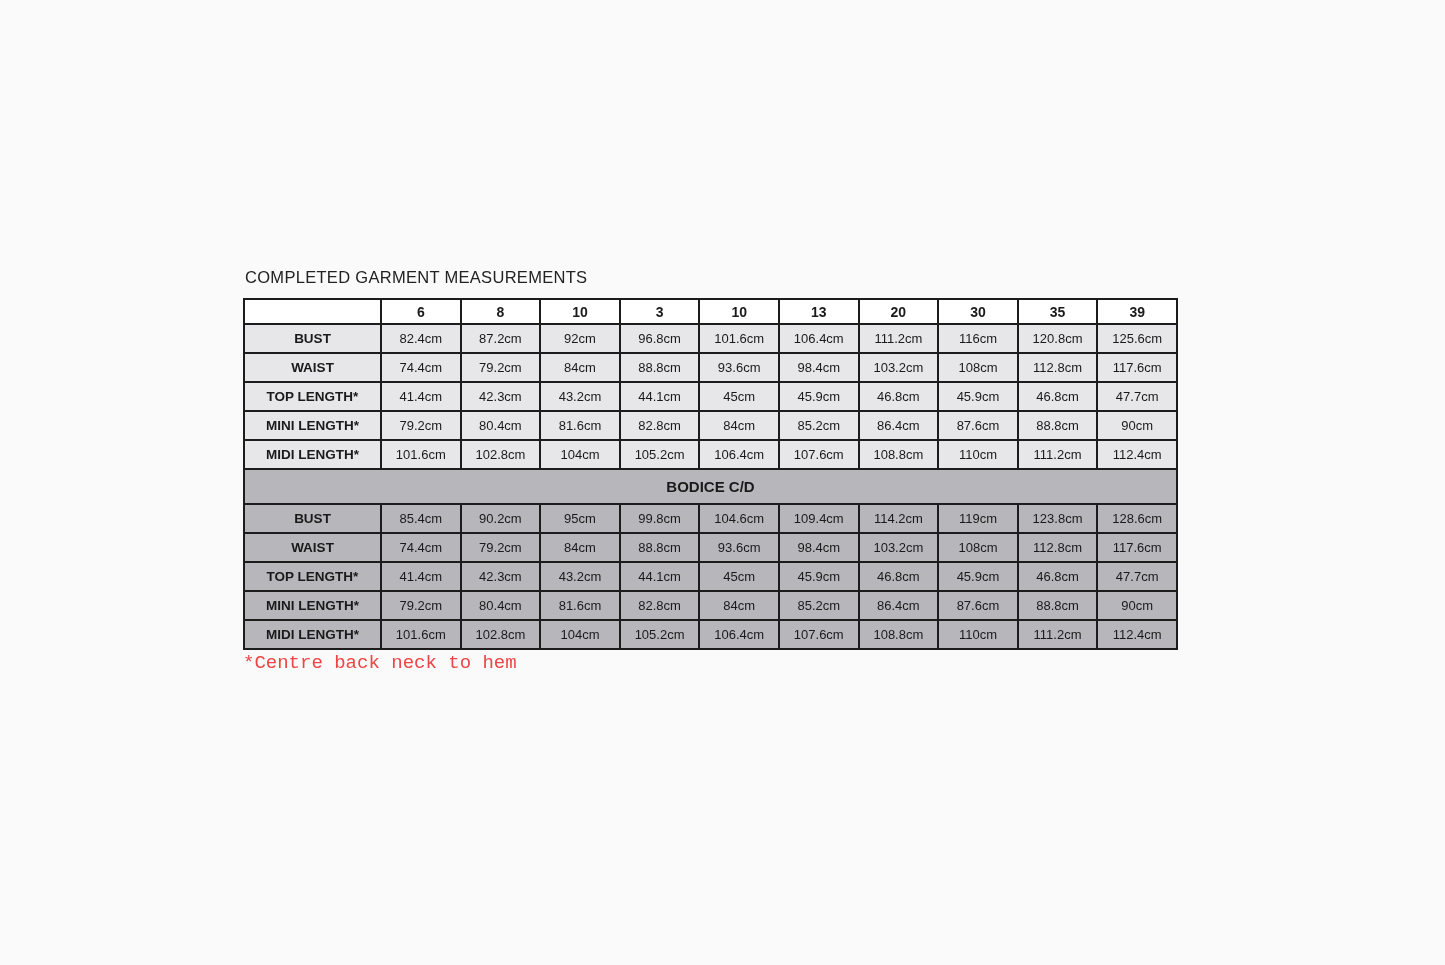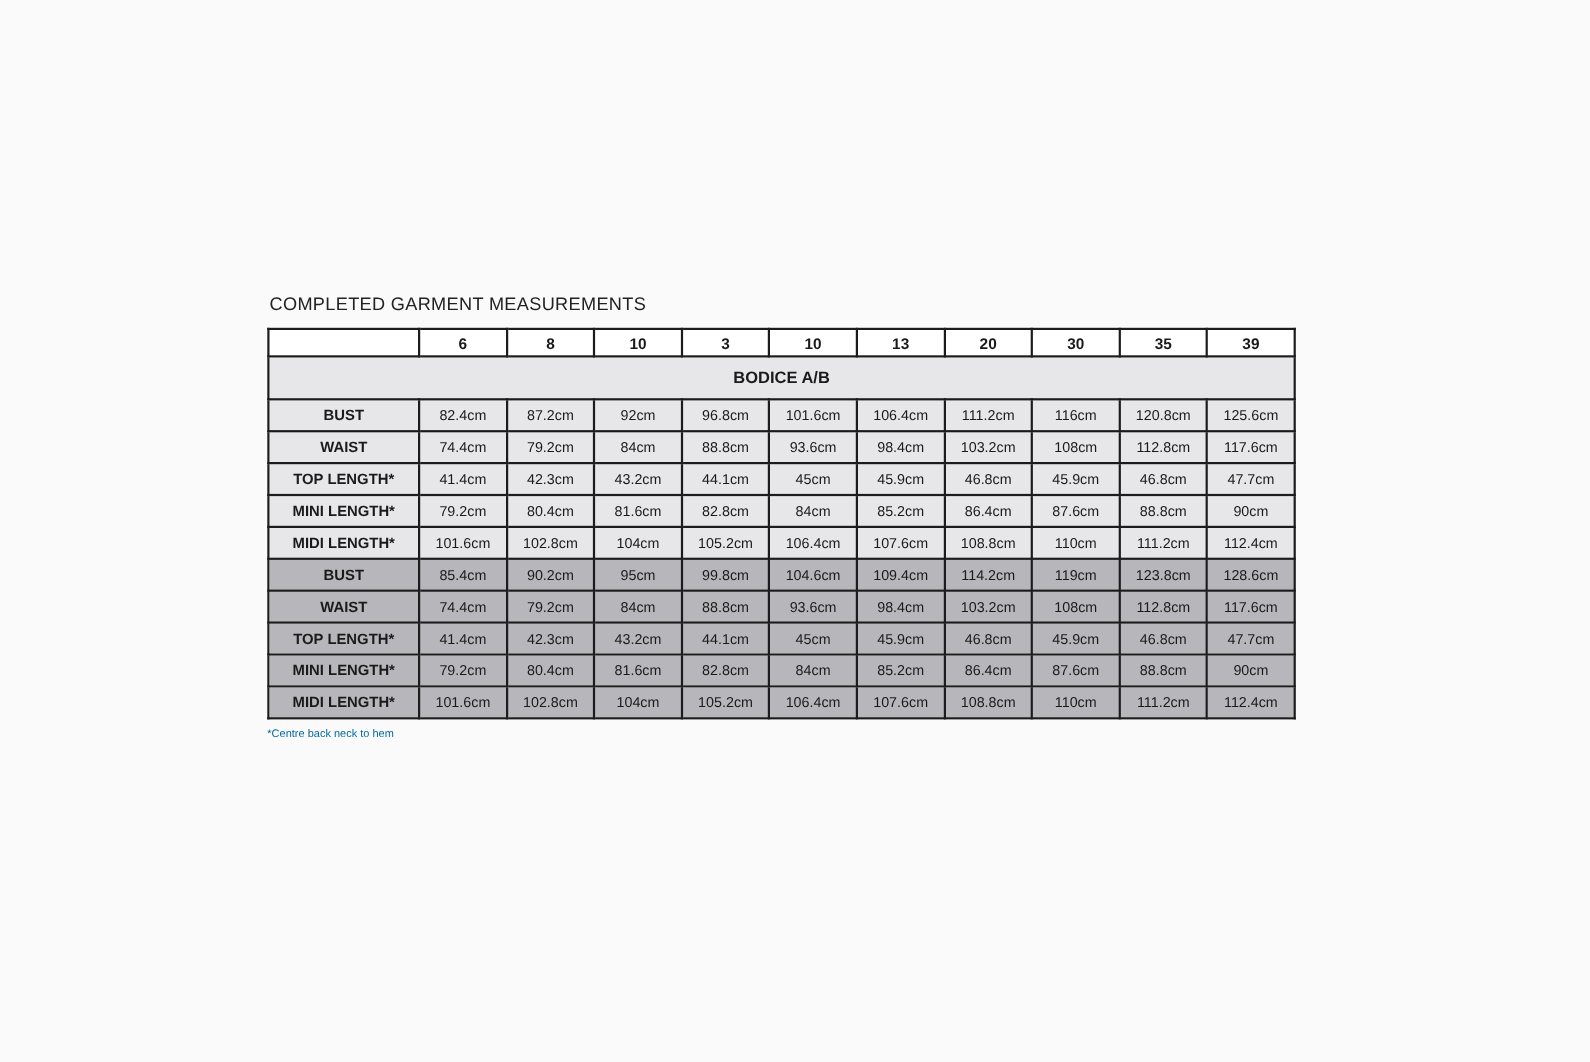--- a/index.html
+++ b/index.html
@@ -43,24 +43,25 @@
   tr.size-row th { font-size: 14px; font-weight: bold; }
   tr.section-row td { font-size: 15px; font-weight: bold; }
   tr.section-row.sec0 { height: 39px; background: #e7e7e9; }
   tr.section-row.sec1 { height: 35px; background: #b7b7bb; }
   tr.data-row { height: 29px; margin-left: 36px; }
   tr.data-row.sec0 { background: #e7e7e9; }
   tr.data-row.sec1 { background: #b7b7bb; }
   td.row-label { font-size: 13.5px; font-weight: bold; }
   td.val { font-size: 13px; font-weight: normal; }
   .footnote {
-    font-size: 10px;
+    font-size: 19px;
     line-height: 19px;
     margin: 4px 0 0 0;
-    color: #0369a1;
+    color: #ef4444;
+    font-family: Liberation Mono, monospace;
   }
 </style>
 </head>
 <body>
 
 <div class="content">
   <div class="title">COMPLETED GARMENT MEASUREMENTS</div>
 
   <table class="meas">
     <colgroup>
@@ -76,23 +77,20 @@
           <th>3</th>
           <th>10</th>
           <th>13</th>
           <th>20</th>
           <th>30</th>
           <th>35</th>
           <th>39</th>
         </tr>
     </thead>
     <tbody id="table-body">
-        <tr class="section-row sec0">
-          <td colspan="11">BODICE A/B</td>
-        </tr>
         <tr class="data-row sec0">
           <td class="row-label">BUST</td>
           <td class="val">82.4cm</td>
           <td class="val">87.2cm</td>
           <td class="val">92cm</td>
           <td class="val">96.8cm</td>
           <td class="val">101.6cm</td>
           <td class="val">106.4cm</td>
           <td class="val">111.2cm</td>
           <td class="val">116cm</td>
@@ -144,20 +142,23 @@
           <td class="val">102.8cm</td>
           <td class="val">104cm</td>
           <td class="val">105.2cm</td>
           <td class="val">106.4cm</td>
           <td class="val">107.6cm</td>
           <td class="val">108.8cm</td>
           <td class="val">110cm</td>
           <td class="val">111.2cm</td>
           <td class="val">112.4cm</td>
         </tr>
+        <tr class="section-row sec1">
+          <td colspan="11">BODICE C/D</td>
+        </tr>
         <tr class="data-row sec1">
           <td class="row-label">BUST</td>
           <td class="val">85.4cm</td>
           <td class="val">90.2cm</td>
           <td class="val">95cm</td>
           <td class="val">99.8cm</td>
           <td class="val">104.6cm</td>
           <td class="val">109.4cm</td>
           <td class="val">114.2cm</td>
           <td class="val">119cm</td>

